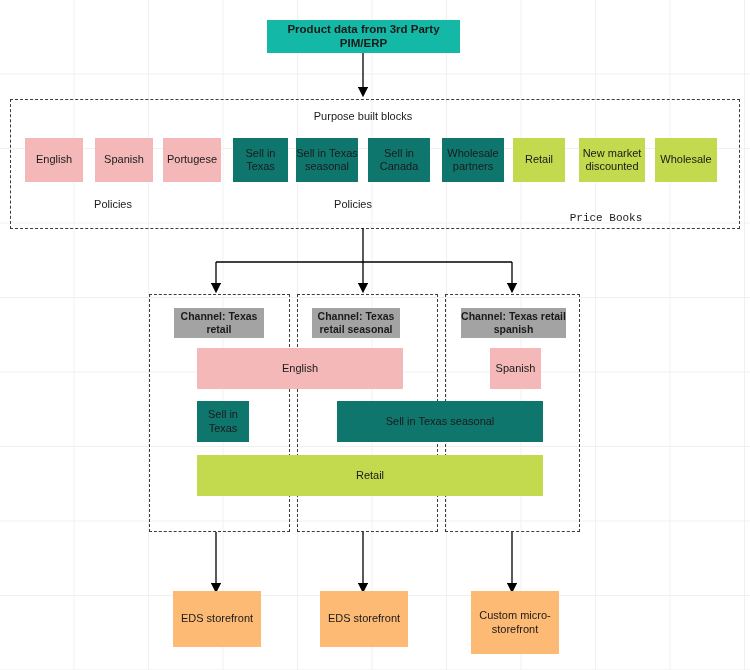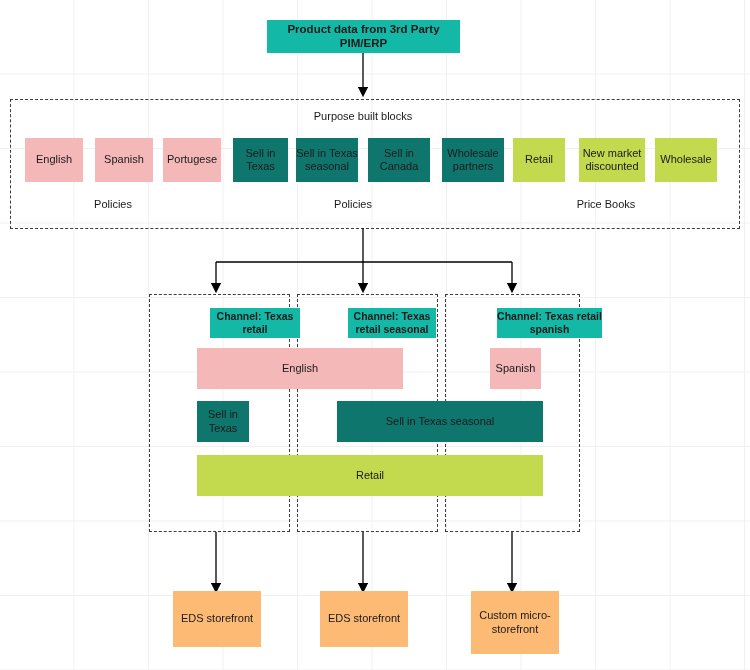--- a/index.html
+++ b/index.html
@@ -53,26 +53,25 @@
     text-align:center;
     z-index:3;
   }
   .lbl.bold{font-weight:normal;}
   .chlabel{
     position:absolute;
     font-size:10.5px;
     font-weight:bold;
     color:#1a1a1a;
     text-align:center;
-    background:#14b8a6;
+    background:#a3a3a3;
     box-sizing:border-box;
     display:flex;align-items:center;justify-content:center;
     line-height:1.2;
     z-index:3;
-    margin-left:36px;
   }
   svg.arrows{position:absolute;left:0;top:0;width:750px;height:670px;z-index:2;pointer-events:none;}
 </style>
 </head>
 <body>
 
 <div id="grid"></div>
 
 <svg class="arrows" viewBox="0 0 750 670">
   <defs>
@@ -111,21 +110,21 @@
 <div class="box yellow" style="left:296px;top:138px;width:62px;height:44px;">Sell in Texas seasonal</div>
 <div class="box yellow" style="left:368px;top:138px;width:62px;height:44px;">Sell in Canada</div>
 <div class="box yellow" style="left:442px;top:138px;width:62px;height:44px;">Wholesale partners</div>
 
 <div class="box green" style="left:513px;top:138px;width:52px;height:44px;">Retail</div>
 <div class="box green" style="left:579px;top:138px;width:66px;height:44px;">New market discounted</div>
 <div class="box green" style="left:655px;top:138px;width:62px;height:44px;">Wholesale</div>
 
 <div class="lbl" style="left:63px;top:198px;width:100px;">Policies</div>
 <div class="lbl" style="left:303px;top:198px;width:100px;">Policies</div>
-<div class="lbl" style="left:556px;top:198px;width:100px;">Price Books</div>
+<div class="lbl" style="left:556px;top:212px;width:100px;font-family:Liberation Mono, monospace;">Price Books</div>
 
 <div class="chlabel" style="left:174px;top:308px;width:90px;height:30px;">Channel: Texas retail</div>
 <div class="chlabel" style="left:312px;top:308px;width:88px;height:30px;">Channel: Texas retail seasonal</div>
 <div class="chlabel" style="left:461px;top:308px;width:105px;height:30px;">Channel: Texas retail spanish</div>
 
 <div class="box pink" style="left:197px;top:348px;width:206px;height:41px;">English</div>
 <div class="box pink" style="left:490px;top:348px;width:51px;height:41px;">Spanish</div>
 
 <div class="box yellow" style="left:197px;top:401px;width:52px;height:41px;">Sell in Texas</div>
 <div class="box yellow" style="left:337px;top:401px;width:206px;height:41px;">Sell in Texas seasonal</div>

